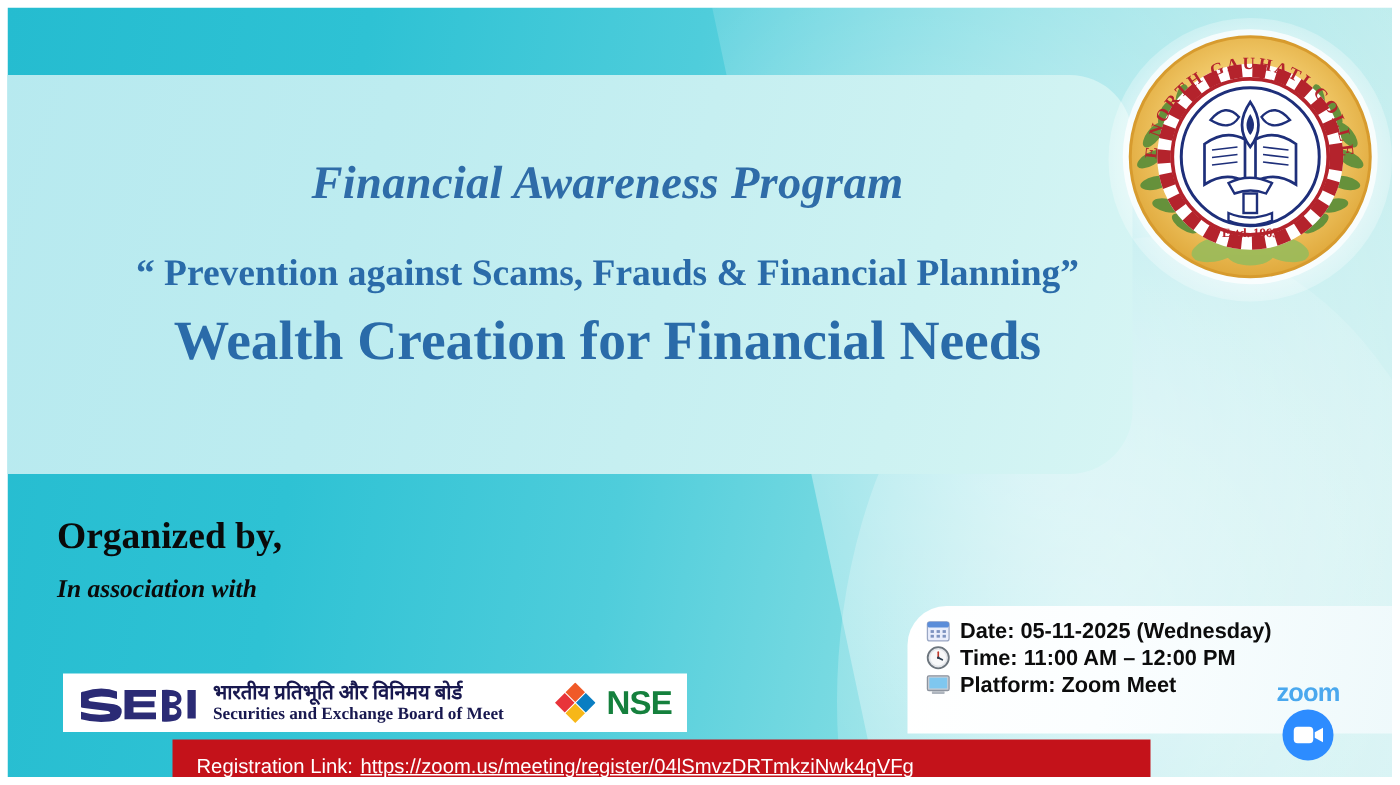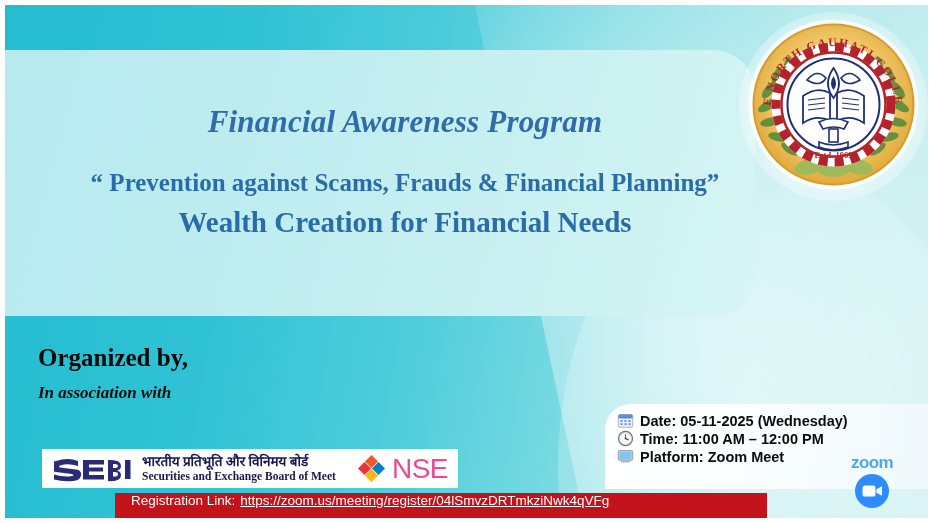--- a/index.html
+++ b/index.html
@@ -97,21 +97,21 @@
     font-family: "Liberation Serif", serif;
     font-weight: bold;
     font-size: 25px;
     color: #2a6ba9;
     line-height: 1.45;
     white-space: nowrap;
   }
   .t-sub2 {
     font-family: "Liberation Serif", serif;
     font-weight: bold;
-    font-size: 29px;
+    font-size: 37px;
     color: #2a6ba9;
     line-height: 1.45;
   }
 
   
   .logo-wrap {
     position: absolute;
     right: 8px;
     top: 13px;
     width: 173px;
@@ -189,23 +189,23 @@
   }
   .nse-wrap {
     margin-left: auto;
     display: flex;
     align-items: center;
     gap: 7px;
     padding-right: 4px;
   }
   .nse-text {
     font-family: "Liberation Sans", sans-serif;
-    font-weight: normal;
-    font-size: 28px;
-    color: #ec4899;
+    font-weight: bold;
+    font-size: 22px;
+    color: #15803d;
     letter-spacing: -0.5px;
   }
 
   
   .details {
     position: absolute;
     left: 600px;
     top: 399px;
     width: 333px;
     height: 85px;
@@ -245,21 +245,21 @@
 
   
   .reg-bar {
     position: absolute;
     left: 110px;
     bottom: 0;
     width: 652px;
     height: 25px;
     background: #c4121a;
     display: flex;
-    align-items: flex-start;
+    align-items: flex-end;
     padding-left: 16px;
     box-sizing: border-box;
   }
   .reg-label {
     font-family: "Liberation Sans", sans-serif;
     font-size: 13.5px;
     color: #ffffff;
   }
   .reg-url {
     font-family: "Liberation Sans", sans-serif;

